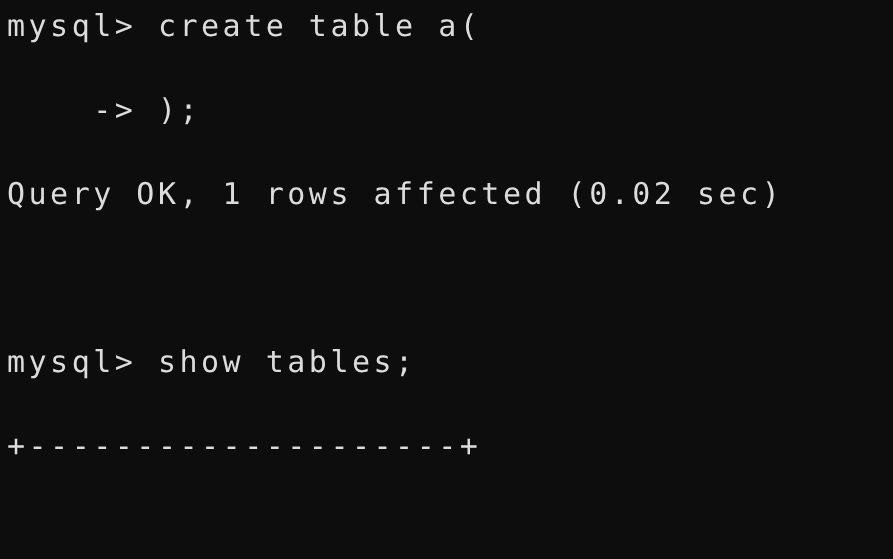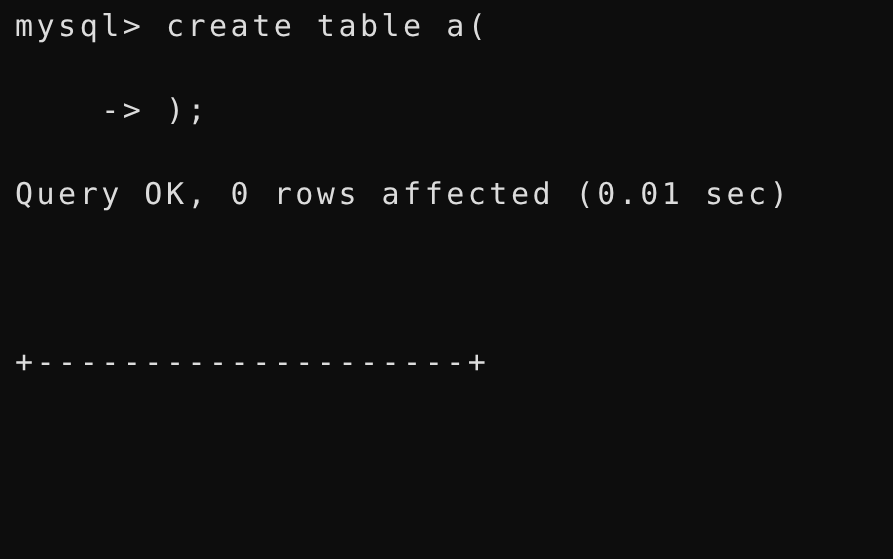--- a/index.html
+++ b/index.html
@@ -29,34 +29,34 @@
     color: #dcdcdc;
     white-space: pre;
     font-weight: 400;
     -webkit-font-smoothing: antialiased;
     text-rendering: geometricPrecision;
   }
   .term-line {
     display: block;
     height: 42px;
     white-space: pre;
-    margin-left: 8px;
   }
   .term-line.blank {
     height: 42px;
   }
 </style>
 </head>
 <body>
 
 <div id="terminal">
   <pre id="terminal-output"><span class="term-line">mysql&gt; create table a(</span>
 <span class="term-line">    -&gt; );</span>
-<span class="term-line">Query OK, 0 rows affected (0.01 sec)</span>
+<span class="term-line">Query OK, 1 rows affected (0.02 sec)</span>
 <span class="term-line blank"></span>
+<span class="term-line">mysql&gt; show tables;</span>
 <span class="term-line">+--------------------+</span>
 
 
 
 
 
 </pre>
 </div>
 
 </body></html>

